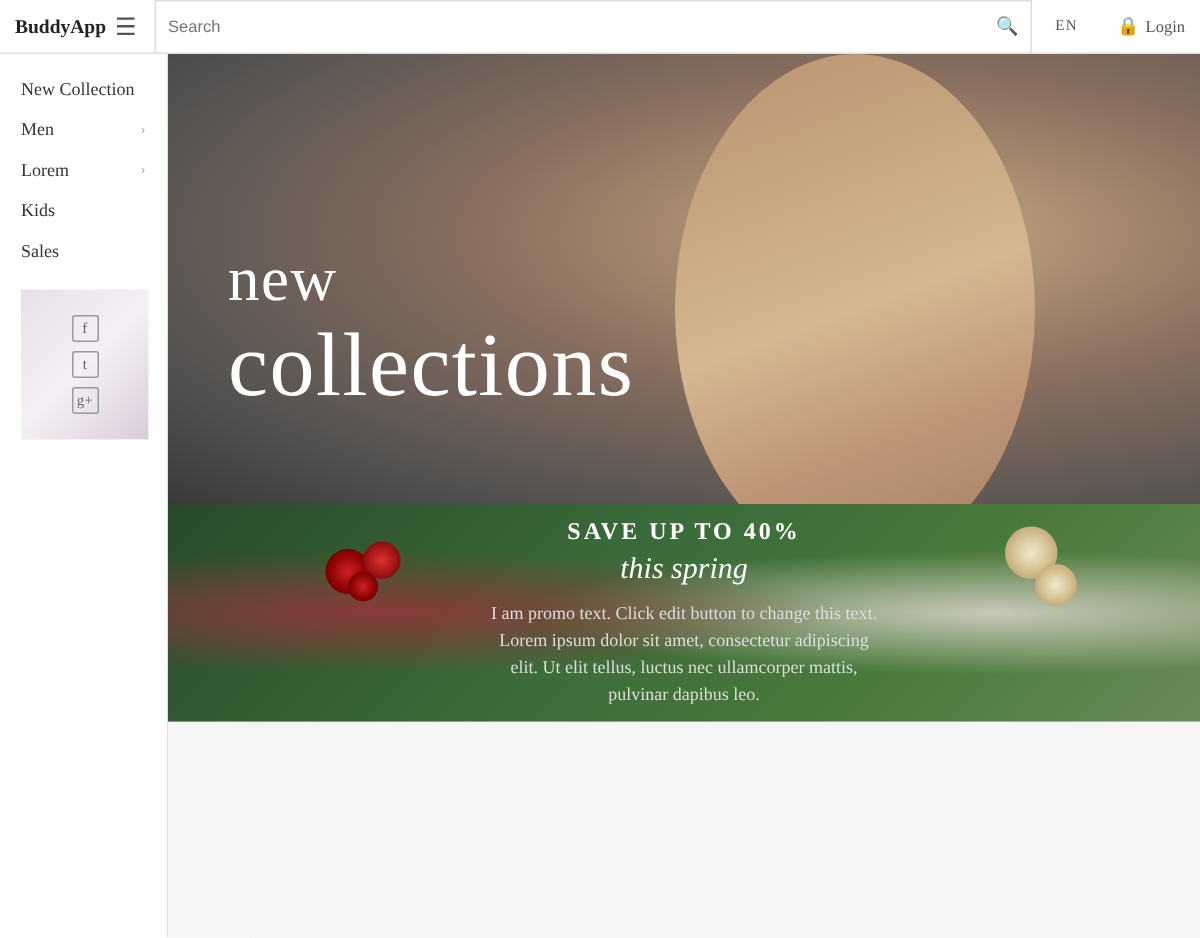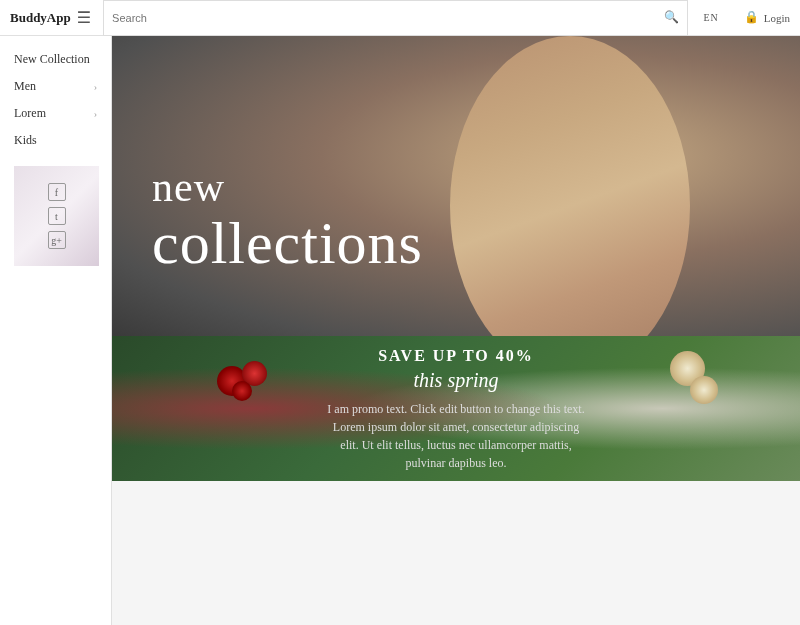--- a/index.html
+++ b/index.html
@@ -364,20 +364,23 @@
         <span>Men</span>
         <span class="chevron">›</span>
       </li>
       <li>
         <span>Lorem</span>
         <span class="chevron">›</span>
       </li>
       <li>
         <span>Kids</span>
       </li>
+      <li>
+        <span>Sales</span>
+      </li>
     </ul>
 
     <div class="sidebar-image-block">
       <div class="sidebar-image-inner">
         <div class="sidebar-social">
           <div class="social-icon">f</div>
           <div class="social-icon">t</div>
           <div class="social-icon">g+</div>
         </div>
       </div>

